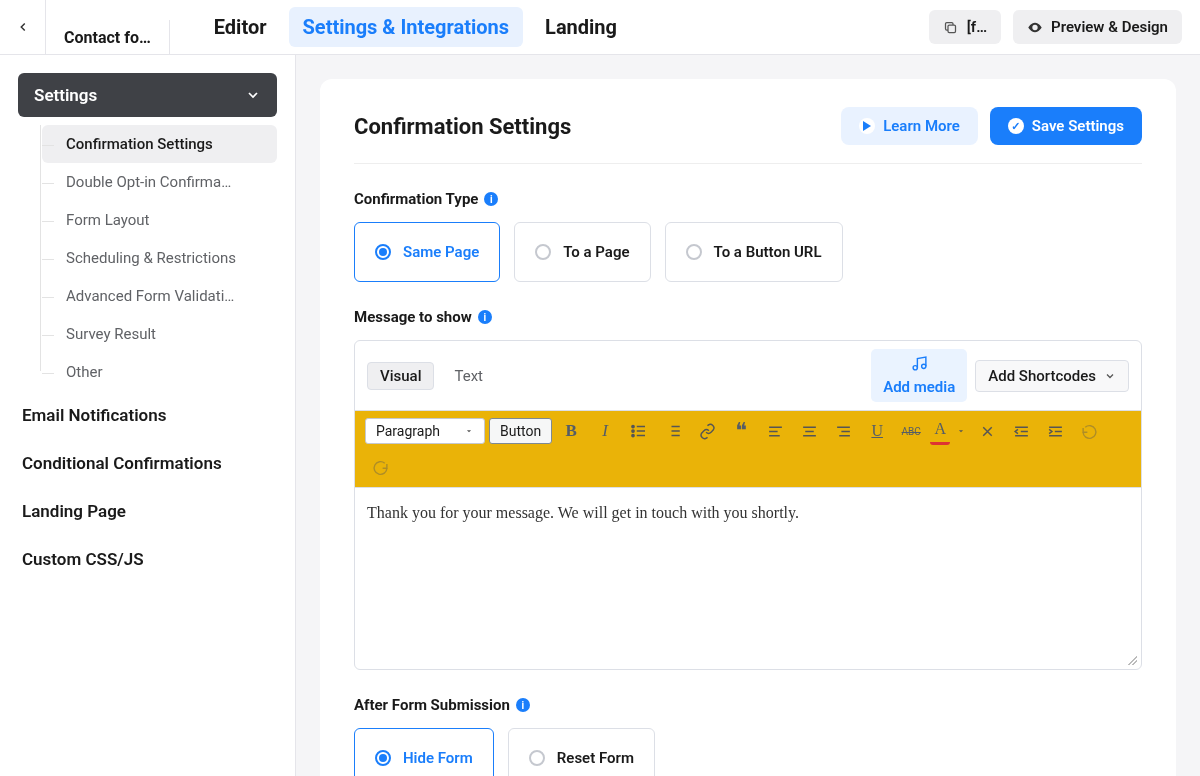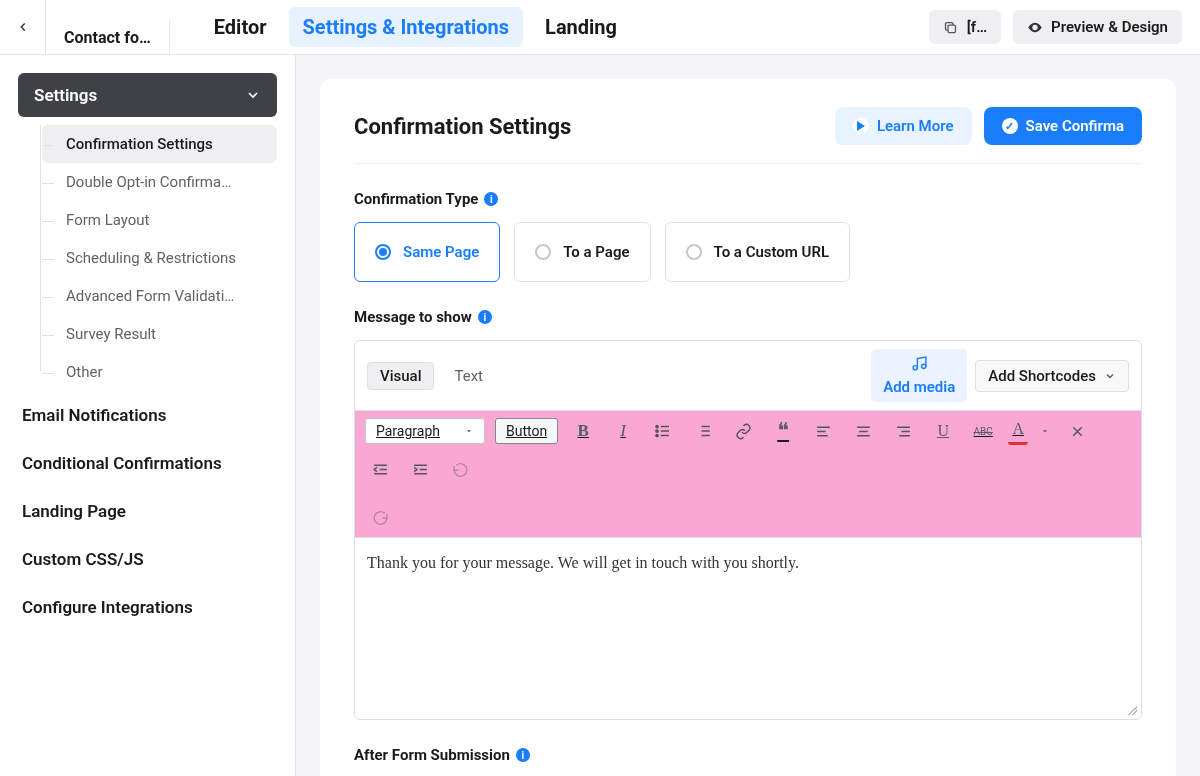--- a/index.html
+++ b/index.html
@@ -300,28 +300,27 @@
   padding: 6px 12px;
   border-radius: 4px;
   font-size: 15px;
   font-weight: 500;
   cursor: pointer;
   display: flex;
   align-items: center;
   gap: 8px;
 }
 .toolbar-row {
-  background: #f9a8d4;
+  background: #eab308;
   border-top: 1px solid #dcdfe6;
   padding: 6px 10px;
   display: flex;
   align-items: center;
-  gap: 10px;
+  gap: 4px;
   flex-wrap: wrap;
-  text-decoration: underline;
 }
 .tb-select {
   border: 1px solid #c5c8cf;
   background: #fff;
   padding: 4px 10px;
   border-radius: 3px;
   font-size: 14px;
   display: flex;
   align-items: center;
   gap: 24px;
@@ -421,57 +420,56 @@
       <div class="sub-item">Form Layout</div>
       <div class="sub-item">Scheduling &amp; Restrictions</div>
       <div class="sub-item">Advanced Form Validati…</div>
       <div class="sub-item">Survey Result</div>
       <div class="sub-item">Other</div>
     </div>
     <div class="side-section">Email Notifications</div>
     <div class="side-section">Conditional Confirmations</div>
     <div class="side-section">Landing Page</div>
     <div class="side-section">Custom CSS/JS</div>
-    <div class="side-section">Configure Integrations</div>
   </aside>
 
   <div class="content">
     <div class="card">
       <div class="card-head">
         <div class="card-title">Confirmation Settings</div>
         <div class="head-actions">
           <div class="btn btn-light">
             <span class="dot">
                 <span class="play"></span>
               </span>
             <span>Learn More</span>
           </div>
           <div class="btn btn-primary">
             <span class="check-circle">✓</span>
-            <span>Save Confirma</span>
+            <span>Save Settings</span>
           </div>
         </div>
       </div>
 
       <div class="section-label">
         <span>Confirmation Type</span>
         <span class="info-dot">i</span>
       </div>
       <div class="radio-row">
         <div class="radio-pill selected">
           <span class="radio-circle"></span>
           <span>Same Page</span>
         </div>
         <div class="radio-pill">
           <span class="radio-circle"></span>
           <span>To a Page</span>
         </div>
         <div class="radio-pill">
           <span class="radio-circle"></span>
-          <span>To a Custom URL</span>
+          <span>To a Button URL</span>
         </div>
       </div>
 
       <div class="section-label">
         <span>Message to show</span>
         <span class="info-dot">i</span>
       </div>
       <div class="editor-wrap">
         <div class="editor-top">
           <div class="ed-tab active">Visual</div>

